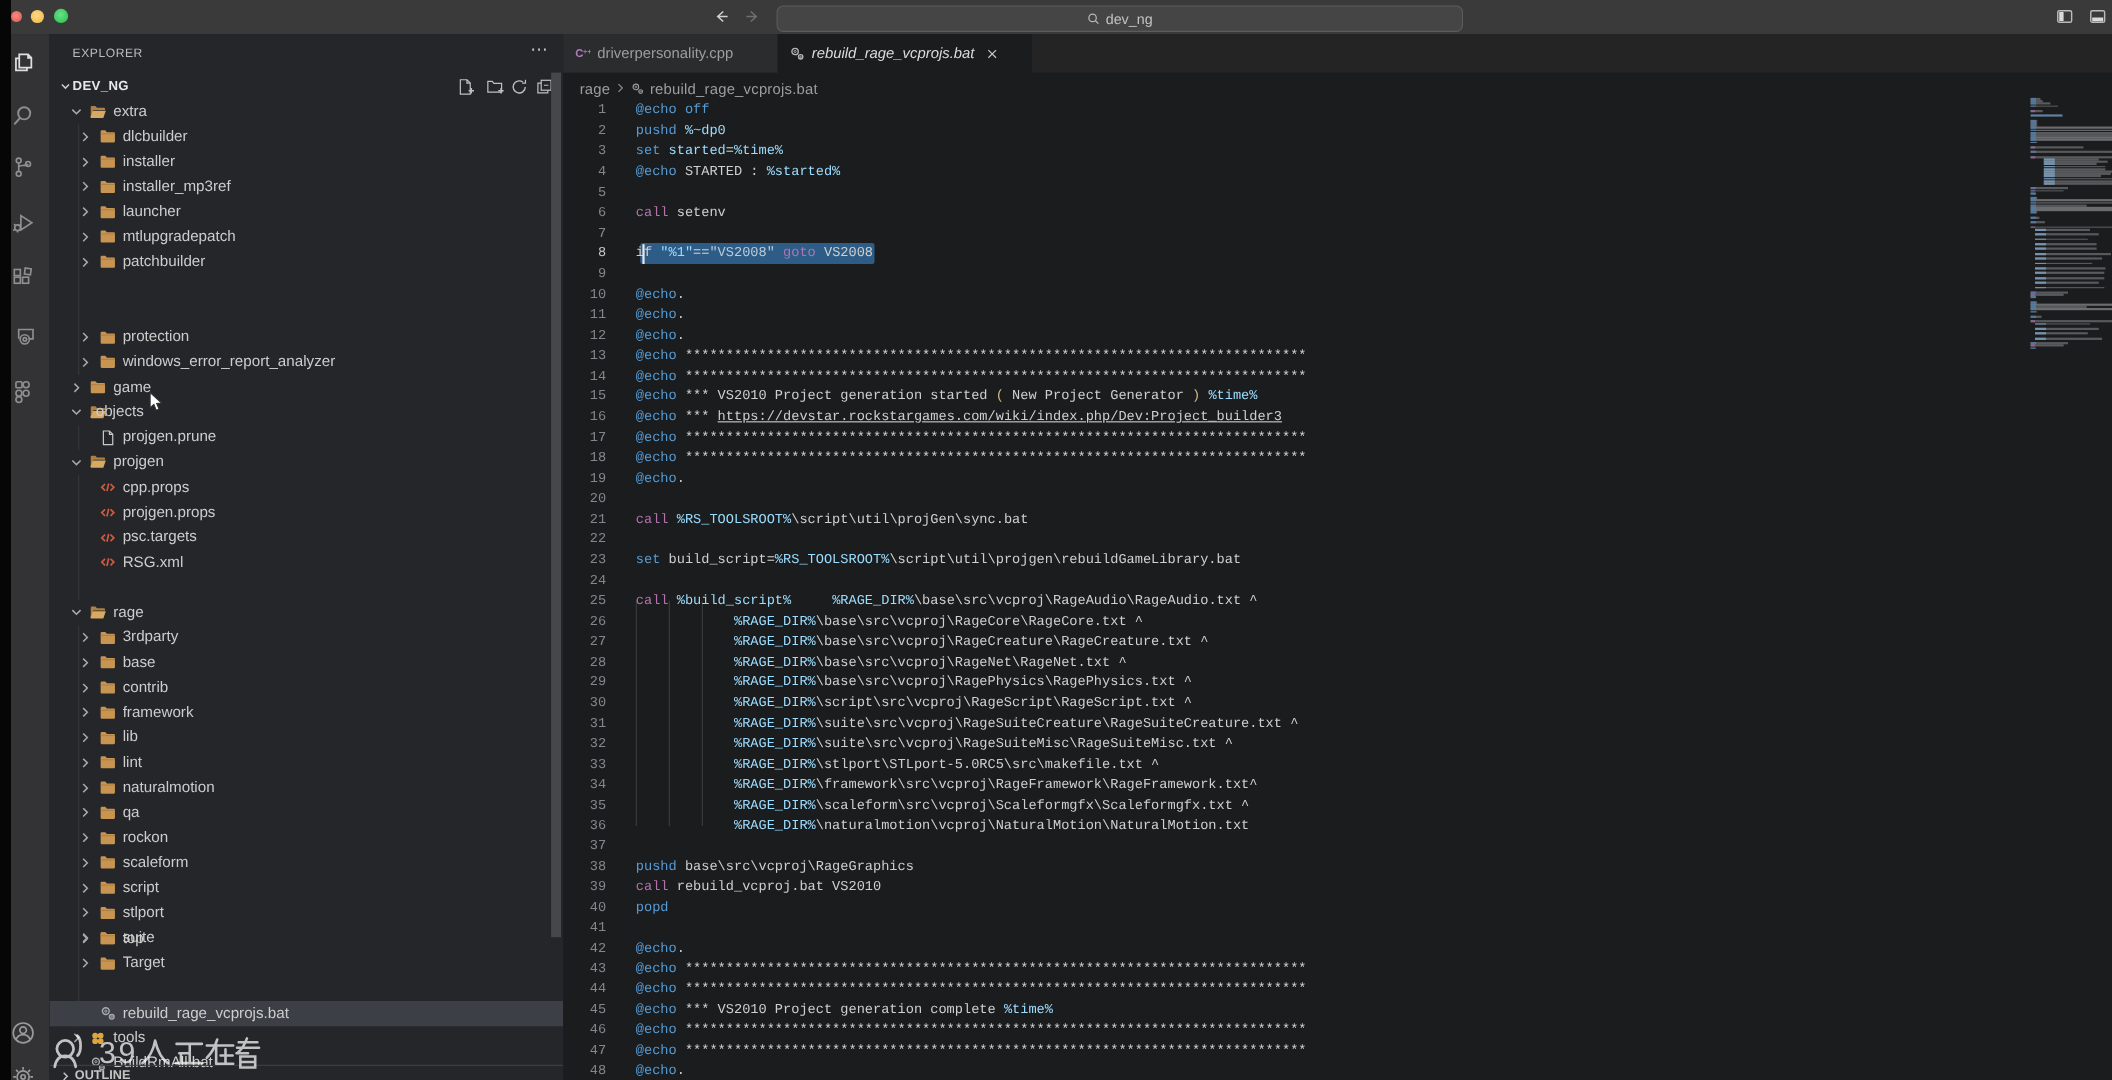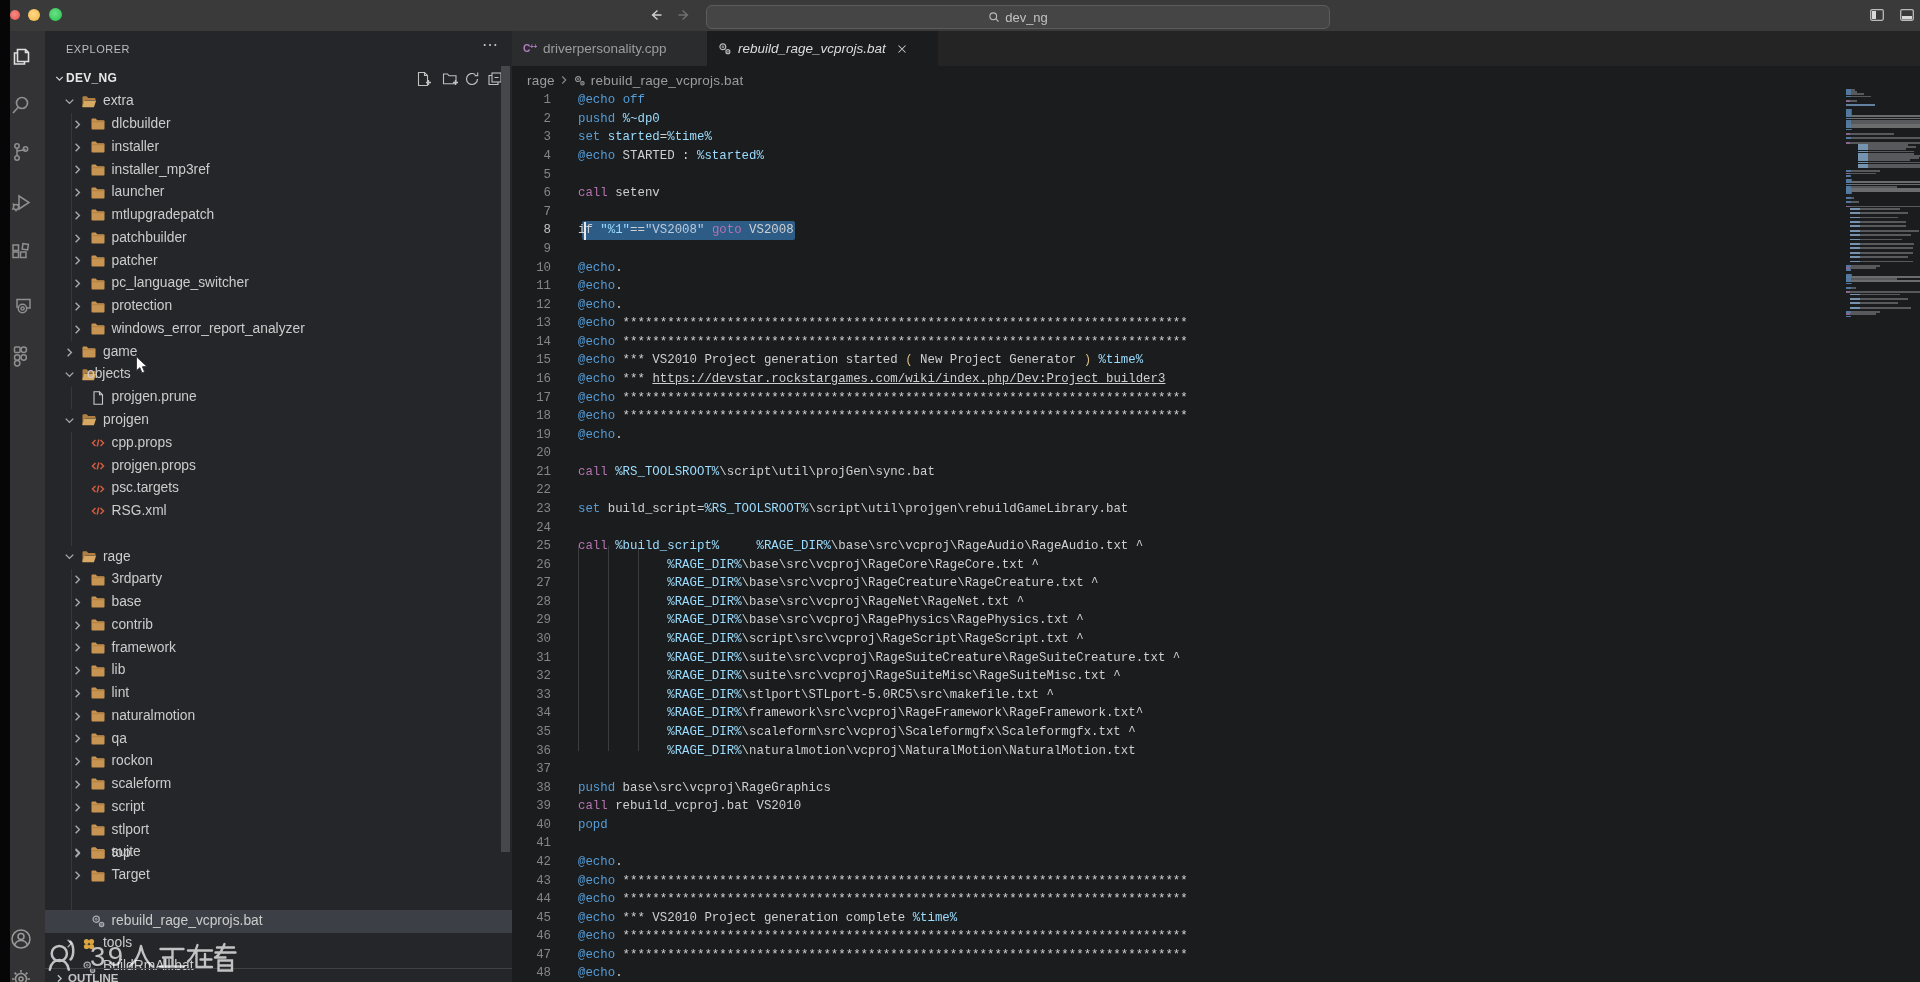--- a/index.html
+++ b/index.html
@@ -248,40 +248,20 @@
       </div>
 <div class="trow" style="top:196.2px">
         <span style="left:25.0px" class="chw"><svg class="ch" viewBox="0 0 16 16">
             <path d="M6 4 L10 8 L6 12" stroke="#a9a9a9" stroke-width="1.5" fill="none"></path>
           </svg></span>
         <span style="left:44.5px" class="iw"><svg class="fi" viewBox="0 0 16 16">
             <path d="M1.5 3.5 a1 1 0 0 1 1-1 h3.2 l1.5 1.7 h6.3 a1 1 0 0 1 1 1 v7.3 a1 1 0 0 1 -1 1 h-11 a1 1 0 0 1 -1-1 z" fill="#c89452"></path>
             <path d="M1.5 5.7 h13" stroke="#a8793c" stroke-width=".7"></path>
           </svg></span>
         <span style="left:66.5px" class="tl">patchbuilder</span>
-      </div>
-<div class="trow" style="top:218.9px">
-        <span style="left:25.0px" class="chw"><svg class="ch" viewBox="0 0 16 16">
-            <path d="M6 4 L10 8 L6 12" stroke="#a9a9a9" stroke-width="1.5" fill="none"></path>
-          </svg></span>
-        <span style="left:44.5px" class="iw"><svg class="fi" viewBox="0 0 16 16">
-            <path d="M1.5 3.5 a1 1 0 0 1 1-1 h3.2 l1.5 1.7 h6.3 a1 1 0 0 1 1 1 v7.3 a1 1 0 0 1 -1 1 h-11 a1 1 0 0 1 -1-1 z" fill="#c89452"></path>
-            <path d="M1.5 5.7 h13" stroke="#a8793c" stroke-width=".7"></path>
-          </svg></span>
-        <span style="left:66.5px" class="tl">patcher</span>
-      </div>
-<div class="trow" style="top:241.7px">
-        <span style="left:25.0px" class="chw"><svg class="ch" viewBox="0 0 16 16">
-            <path d="M6 4 L10 8 L6 12" stroke="#a9a9a9" stroke-width="1.5" fill="none"></path>
-          </svg></span>
-        <span style="left:44.5px" class="iw"><svg class="fi" viewBox="0 0 16 16">
-            <path d="M1.5 3.5 a1 1 0 0 1 1-1 h3.2 l1.5 1.7 h6.3 a1 1 0 0 1 1 1 v7.3 a1 1 0 0 1 -1 1 h-11 a1 1 0 0 1 -1-1 z" fill="#c89452"></path>
-            <path d="M1.5 5.7 h13" stroke="#a8793c" stroke-width=".7"></path>
-          </svg></span>
-        <span style="left:66.5px" class="tl">pc_language_switcher</span>
       </div>
 <div class="trow" style="top:264.5px">
         <span style="left:25.0px" class="chw"><svg class="ch" viewBox="0 0 16 16">
             <path d="M6 4 L10 8 L6 12" stroke="#a9a9a9" stroke-width="1.5" fill="none"></path>
           </svg></span>
         <span style="left:44.5px" class="iw"><svg class="fi" viewBox="0 0 16 16">
             <path d="M1.5 3.5 a1 1 0 0 1 1-1 h3.2 l1.5 1.7 h6.3 a1 1 0 0 1 1 1 v7.3 a1 1 0 0 1 -1 1 h-11 a1 1 0 0 1 -1-1 z" fill="#c89452"></path>
             <path d="M1.5 5.7 h13" stroke="#a8793c" stroke-width=".7"></path>
           </svg></span>
         <span style="left:66.5px" class="tl">protection</span>

